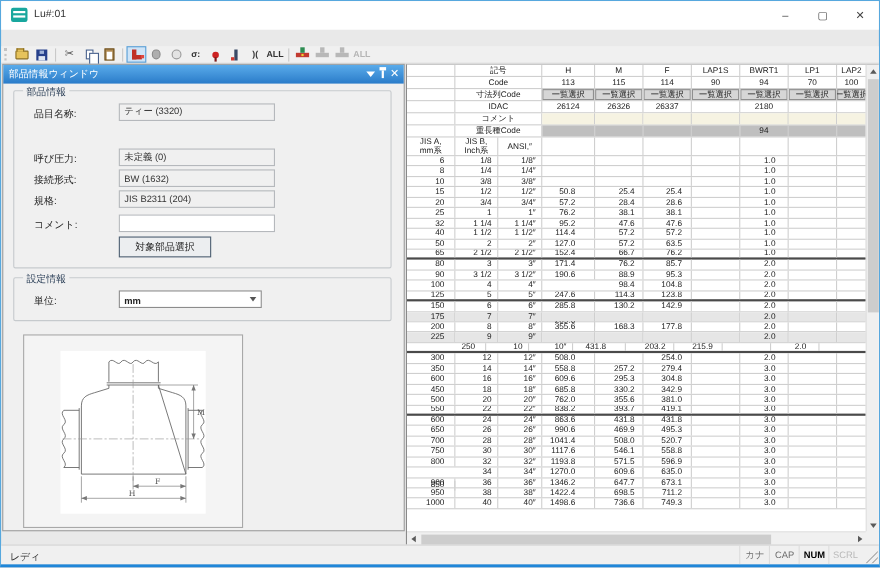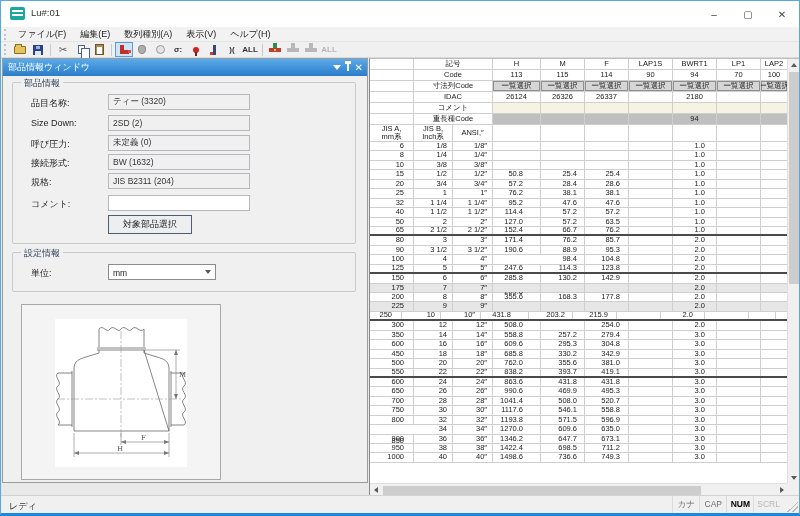--- a/index.html
+++ b/index.html
@@ -57,21 +57,21 @@
   .pt-pin { width:2px; height:7px; background:#fff; position:relative; }
   .pt-pin::before { content:""; position:absolute; top:-3px; left:-2px; width:6px; height:3px; background:#fff; }
   .pt-close { color:#fff; font-size:10px; line-height:10px; }
   .groupbox { position:absolute; border:1px solid #c6cacd; border-radius:2px; }
   .gb-label { position:absolute; top:-6px; left:8px; background:#f0f0f0; padding:0 3px; font-size:9px; color:#2b3f57; }
   .frow { position:absolute; left:0; width:100%; height:16px; }
   .flabel { position:absolute; left:18px; top:3px; font-size:9px; color:#222; }
   .field { position:absolute; left:95px; top:0; width:142px; height:16px; border:1px solid #b5b8bc; background:#f0f0f0; font-size:8.5px; color:#333; padding:0 4px; font-family:inherit; }
   .field.editable { background:#fff; }
   .btn-select { position:absolute; left:95px; width:84px; height:19px; background:#eceef0; border:1px solid #4d5e70; font-size:9px; color:#222; font-family:inherit; }
-  .combo { position:absolute; left:95px; top:0; width:108px; height:16px; border:1px solid #8c8c8c; background:#fff; }
+  .combo { position:absolute; left:95px; top:0; width:130px; height:16px; border:1px solid #8c8c8c; background:#fff;font-weight:bold; }
   .combo-text { position:absolute; left:4px; top:3px; font-size:8.5px; color:#222; }
   .combo-arrow { position:absolute; right:0; top:0; width:15px; height:100%; display:flex; align-items:center; justify-content:center; }
   .combo-arrow::after { content:""; width:0; height:0; border-left:3.5px solid transparent; border-right:3.5px solid transparent; border-top:4px solid #555; }
   .pic-frame { position:absolute; left:18px; top:245px; width:200px; height:176px; background:#f4f4f4; border:1px solid #a8a8a8; }
   .pic-white { position:absolute; left:33px; top:14px; width:132px; height:148px; background:#fff; }
   
   .tablewrap { position:absolute; left:368px; top:57px; width:430px; height:438px; background:#fff; border-left:1px solid #8a8a8a; border-top:1px solid #bdbdbd; }
   #grid { position:absolute; left:0; top:0; width:418px; height:425px; overflow:hidden; background:#fff; }
   .trow { display:flex; width:418px; border-bottom:1px solid #cfcfcf; }
   .trow.thick { border-bottom:2px solid #4a4a4a; }
@@ -117,28 +117,20 @@
   <div class="titlebar">
     <div class="app-icon"></div>
     <div class="title-text">Lu#:01</div>
     <div class="win-controls">
       <div class="win-btn">–</div>
       <div class="win-btn">▢</div>
       <div class="win-btn">✕</div>
     </div>
   </div>
 
-  <div class="menubar">
-    <div class="grip"></div>
-    <span class="menu-item">ファイル(F)</span>
-    <span class="menu-item">編集(E)</span>
-    <span class="menu-item">数列種別(A)</span>
-    <span class="menu-item">表示(V)</span>
-    <span class="menu-item">ヘルプ(H)</span>
-  </div>
 
   <div class="toolbar">
     <div class="grip"></div>
     <div class="tb-btn">
         <span class="i-folder"></span>
       </div>
     <div class="tb-btn">
         <span class="i-floppy"></span>
       </div>
     <div class="tb-sep"></div>
@@ -199,24 +191,20 @@
         <span class="pt-pin"></span>
         <span class="pt-close">✕</span>
       </span>
     </div>
 
     <div class="groupbox" style="left:9px; top:23px; width:344px; height:162px;">
       <span class="gb-label">部品情報</span>
       <div class="frow" style="top:11px;">
         <span class="flabel">品目名称:</span>
         <input class="field" readonly="" value="ティー (3320)" style="">
-      </div>
-      <div class="frow" style="top:32px;">
-        <span class="flabel">Size Down:</span>
-        <input class="field" readonly="" value="2SD (2)" style="">
       </div>
       <div class="frow" style="top:52px;">
         <span class="flabel">呼び圧力:</span>
         <input class="field" readonly="" value="未定義 (0)" style="">
       </div>
       <div class="frow" style="top:71px;">
         <span class="flabel">接続形式:</span>
         <input class="field" readonly="" value="BW (1632)" style="">
       </div>
       <div class="frow" style="top:90px;">
@@ -603,21 +591,21 @@
           <div class="tcell c2" style="width: 40px;">9″</div>
           <div class="tcell c3" style="width: 48px;"></div>
           <div class="tcell c4" style="width: 44px;"></div>
           <div class="tcell c5" style="width: 44px;"></div>
           <div class="tcell c6" style="width: 44px;"></div>
           <div class="tcell c7" style="width: 44px;">2.0</div>
           <div class="tcell c8" style="width: 44px;"></div>
           <div class="tcell c9" style="width: 27px;"></div>
         </div>
         <div class="trow d thick">
-          <div class="tcell c0" style="width: 32px;">250</div>
+          <div class="tcell c0" style="width: 54px; margin-left: 18px;">250</div>
           <div class="tcell c1" style="width: 39px;">10</div>
           <div class="tcell c2" style="width: 40px;">10″</div>
           <div class="tcell c3" style="width: 48px;">431.8</div>
           <div class="tcell c4" style="width: 44px;">203.2</div>
           <div class="tcell c5" style="width: 44px;">215.9</div>
           <div class="tcell c6" style="width: 44px;"></div>
           <div class="tcell c7" style="width: 44px;">2.0</div>
           <div class="tcell c8" style="width: 44px;"></div>
           <div class="tcell c9" style="width: 27px;"></div>
         </div>

